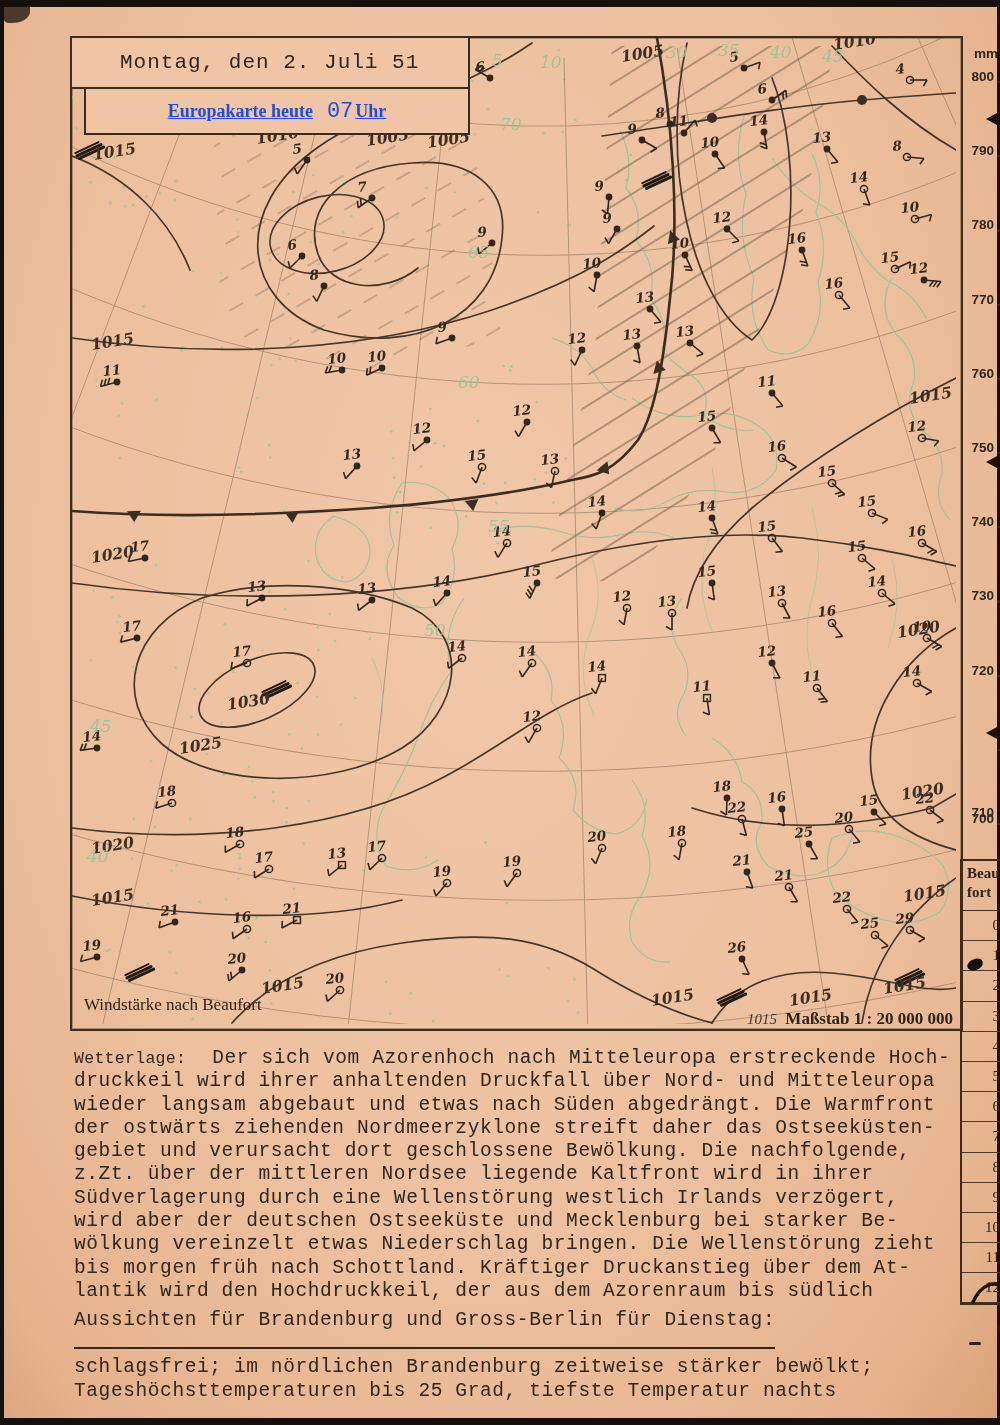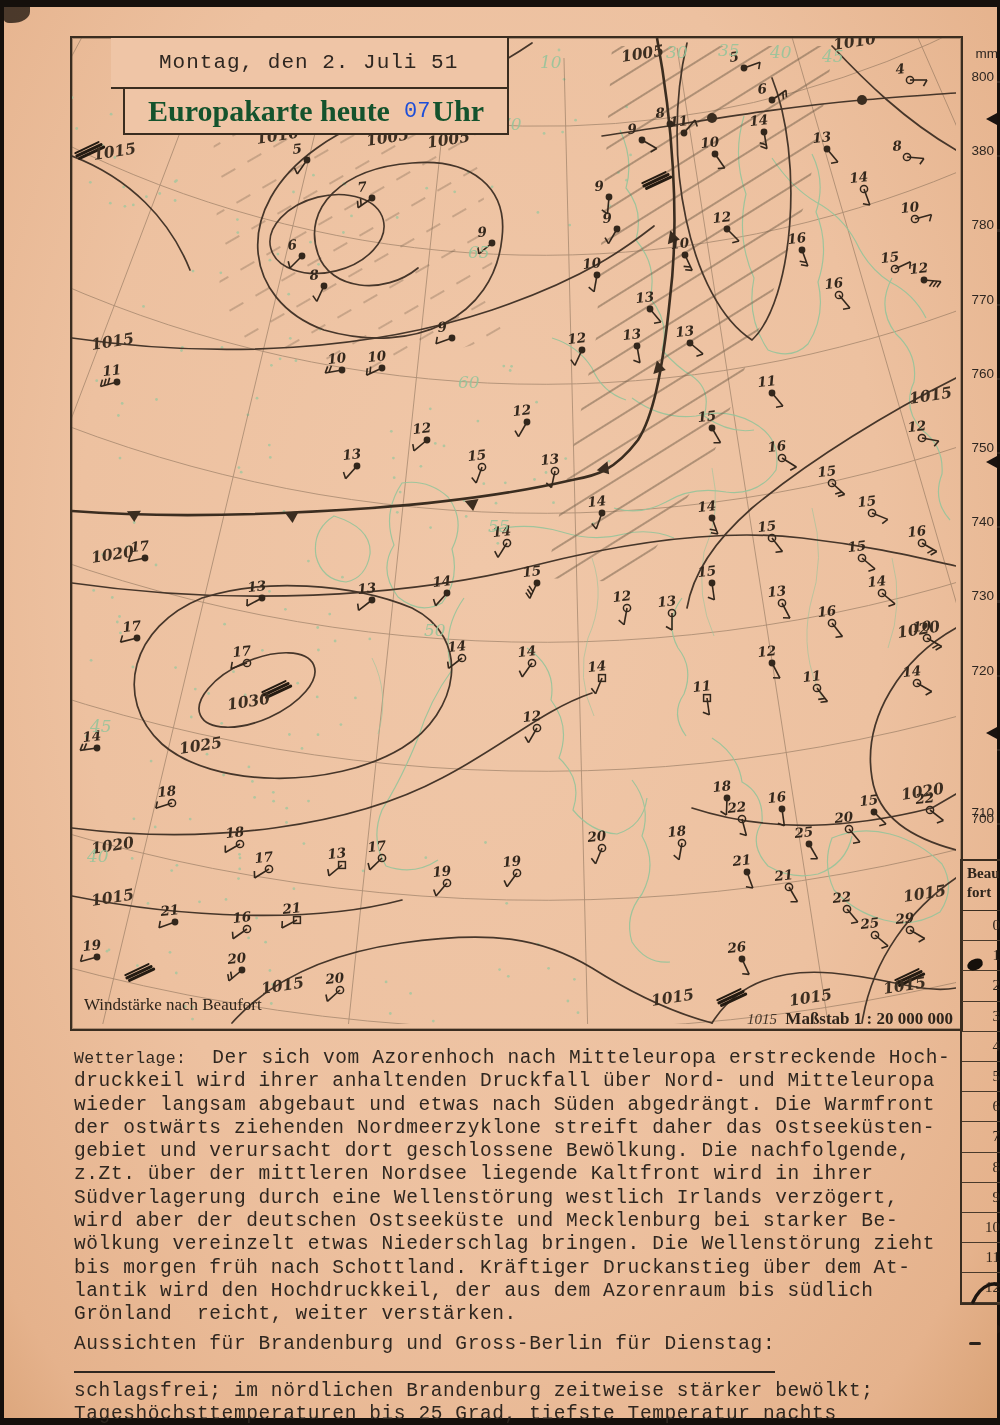--- a/index.html
+++ b/index.html
@@ -4,36 +4,36 @@
 <style>
   html,body{margin:0;padding:0;}
   body{width:1000px;height:1425px;position:relative;background:#15100c;font-family:"Liberation Sans",sans-serif;overflow:hidden;}
   #page{position:absolute;left:4px;top:7px;right:3px;bottom:7px;
     background:radial-gradient(ellipse at 48% 40%, #f0c7a8 0%, #edc1a0 55%, #e5b28c 88%, #d9a276 100%);}
   
   #mapframe{position:absolute;left:66px;top:29px;width:889px;height:991px;
     border:2.5px solid #3a2d20;box-shadow:inset 0 0 0 1px rgba(58,45,32,.35);}
   #mapsvg{position:absolute;left:0;top:0;}
   
-  #titleblock{position:absolute;left:0;top:0;z-index:5;margin-left:39px;}
+  #titleblock{position:absolute;left:0;top:0;z-index:5;}
   #datebox{width:396px;height:49px;border-right:2px solid #3a2d20;border-bottom:2px solid #3a2d20;
     background:#efc5a6;display:flex;align-items:center;}
   #datebox span{font-family:"Liberation Mono",monospace;font-size:21px;color:#2e2620;margin-left:48px;letter-spacing:1px;}
   #eurobox{position:absolute;left:12px;top:49px;width:382px;height:44px;border:2.5px solid #3a2d20;
     background:#efc5a6;display:flex;align-items:center;justify-content:center;}
-  #eurobox .b{font-family:"Liberation Serif",serif;font-weight:bold;font-size:30px;color:#14532d;}
+  #eurobox .b{font-family:"Liberation Serif",serif;font-weight:bold;font-size:18px;color:#1d4ed8;text-decoration:underline;}
   #eurobox .hour{font-family:"Liberation Mono",monospace;font-size:22px;color:#1d4ed8;margin:0 2px 0 14px;}
   
   .mapfoot{position:absolute;z-index:4;font-family:"Liberation Serif",serif;font-size:17px;color:#2e241b;}
   #foot-left{left:12px;bottom:14px;}
   #foot-right{right:8px;bottom:0;font-weight:bold;text-align:center;}
   #foot-right .iso{font-weight:normal;font-style:italic;font-size:15px;margin-right:4px;color:#44362a;}
   
   #mmscale{position:absolute;left:956px;top:40px;width:44px;z-index:3;}
-  .mmlab{position:absolute;right:10px;font-weight:normal;font-size:13.5px;color:#2e2620;}
+  .mmlab{position:absolute;right:10px;font-weight:bold;font-size:13.5px;color:#2e2620;}
   .mmtick{position:absolute;right:0;width:7px;height:2.2px;background:#2e2620;}
   .edgearrow{position:absolute;right:0;width:0;height:0;border-top:6px solid transparent;border-bottom:6px solid transparent;border-right:11px solid #191310;}
   
   #btable{position:absolute;left:956px;top:852px;width:60px;border:2px solid #3a2d20;background:transparent;z-index:2;}
   #bhead{height:46px;border-bottom:1.8px solid #3a2d20;font-family:"Liberation Serif",serif;font-weight:bold;
     font-size:15px;color:#2e241b;text-align:left;padding:3px 0 0 5px;line-height:19px;}
   .brow{height:29.2px;border-bottom:1.4px solid #4a3a2b;font-family:"Liberation Serif",serif;font-size:15px;
     color:#2e241b;text-align:right;padding-right:22px;line-height:29px;position:relative;}
   #inkblob{position:absolute;left:963px;top:952px;width:16px;height:11px;background:#16100b;border-radius:60% 40% 55% 45%;transform:rotate(-15deg);z-index:3;}
   
@@ -1074,21 +1074,21 @@
     <div id="foot-right" class="mapfoot">
       <span class="iso">1015</span>
       <span>Maßstab 1 : 20 000 000</span>
     </div>
   </div>
 
   <div id="mmscale">
     <div class="mmlab" style="top:-1px;right:6px;">mm</div>
   <div class="mmlab" style="top: 22px;">800</div>
       <div class="mmtick" style="top: 34px;"></div>
-      <div class="mmlab" style="top: 96.2px;">380</div>
+      <div class="mmlab" style="top: 96.2px;">790</div>
       <div class="mmtick" style="top: 108.2px;"></div>
       <div class="mmlab" style="top: 170.4px;">780</div>
       <div class="mmtick" style="top: 182.4px;"></div>
       <div class="mmlab" style="top: 244.6px;">770</div>
       <div class="mmtick" style="top: 256.6px;"></div>
       <div class="mmlab" style="top: 318.8px;">760</div>
       <div class="mmtick" style="top: 330.8px;"></div>
       <div class="mmlab" style="top: 393px;">750</div>
       <div class="mmtick" style="top: 405px;"></div>
       <div class="mmlab" style="top: 467.2px;">740</div>
@@ -1141,21 +1141,20 @@
         <div class="tline">druckkeil wird ihrer anhaltenden Druckfall über Nord- und Mitteleuropa</div>
         <div class="tline">wieder langsam abgebaut und etwas nach Süden abgedrängt. Die Warmfront</div>
         <div class="tline">der ostwärts ziehenden Nordmeerzyklone streift daher das Ostseeküsten-</div>
         <div class="tline">gebiet und verursacht dort geschlossene Bewölkung. Die nachfolgende,</div>
         <div class="tline">z.Zt. über der mittleren Nordsee liegende Kaltfront wird in ihrer</div>
         <div class="tline">Südverlagerung durch eine Wellenstörung westlich Irlands verzögert,</div>
         <div class="tline">wird aber der deutschen Ostseeküste und Mecklenburg bei starker Be-</div>
         <div class="tline">wölkung vereinzelt etwas Niederschlag bringen. Die Wellenstörung zieht</div>
         <div class="tline">bis morgen früh nach Schottland. Kräftiger Druckanstieg über dem At-</div>
         <div class="tline">lantik wird den Hochdruckkeil, der aus dem Azorenraum bis südlich</div>
-        <div class="tline">Grönland  reicht, weiter verstärken.</div>
       </div>
     <div><span id="forecast-head">Aussichten für Brandenburg und Gross-Berlin für Dienstag:</span></div>
     <div id="fc-lines">
         <div class="tline">schlagsfrei; im nördlichen Brandenburg zeitweise stärker bewölkt;</div>
         <div class="tline">Tageshöchsttemperaturen bis 25 Grad, tiefste Temperatur nachts</div>
       </div>
   </div>
 </div>
 
 </body></html>

